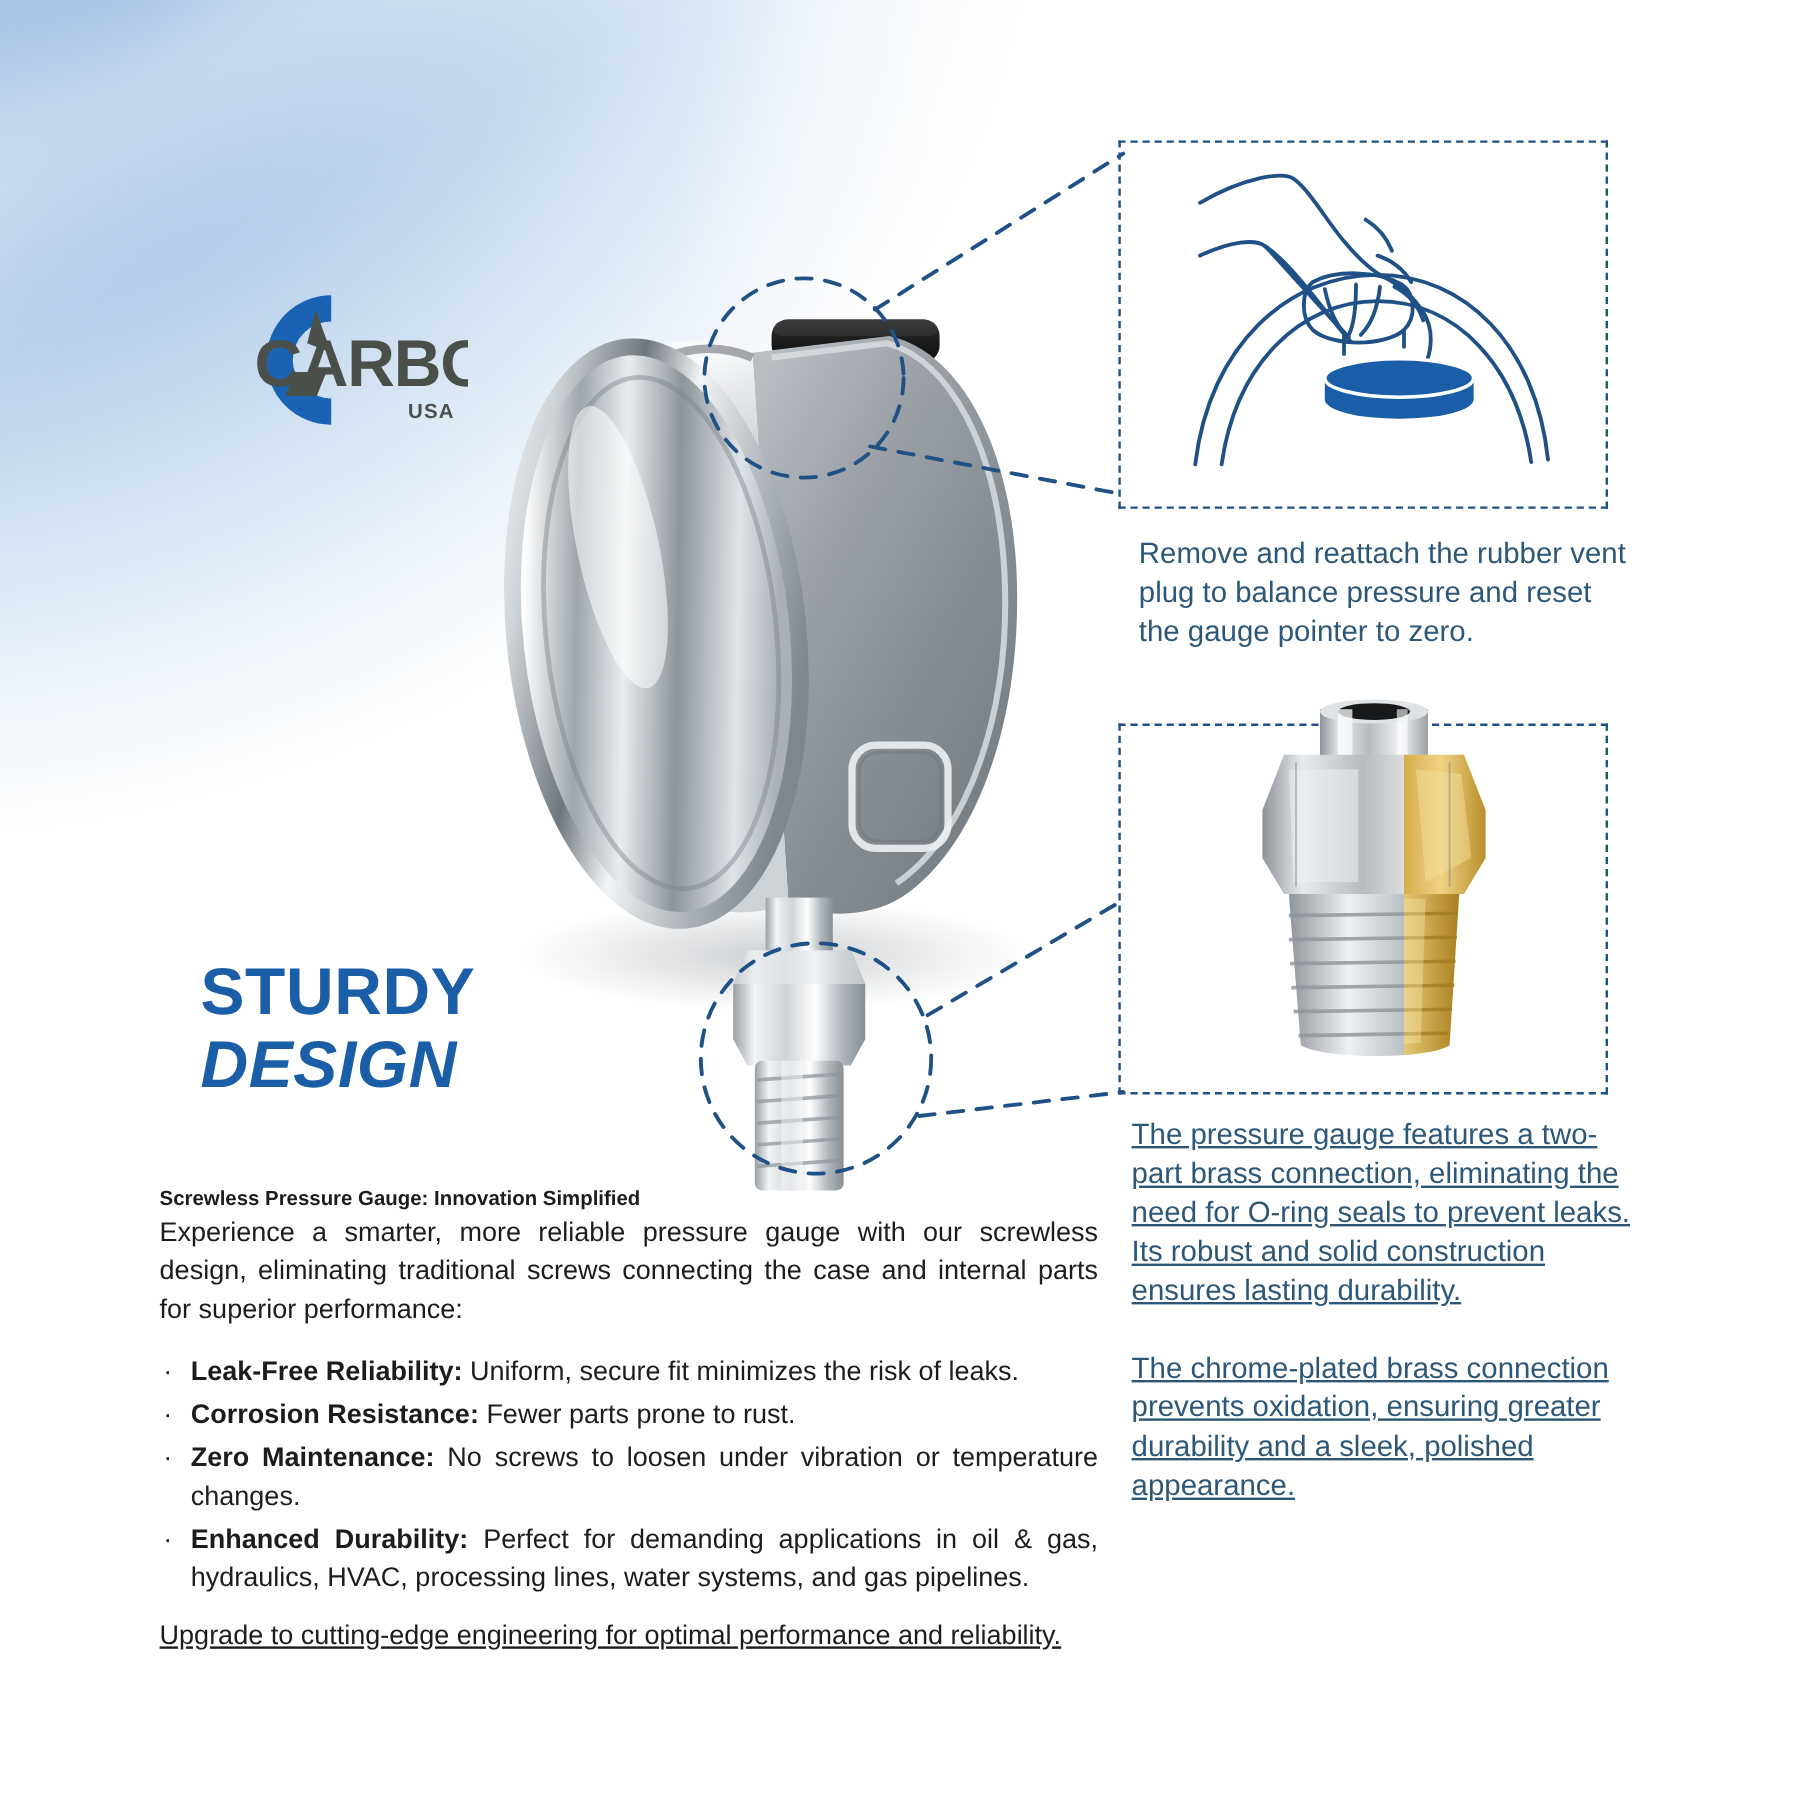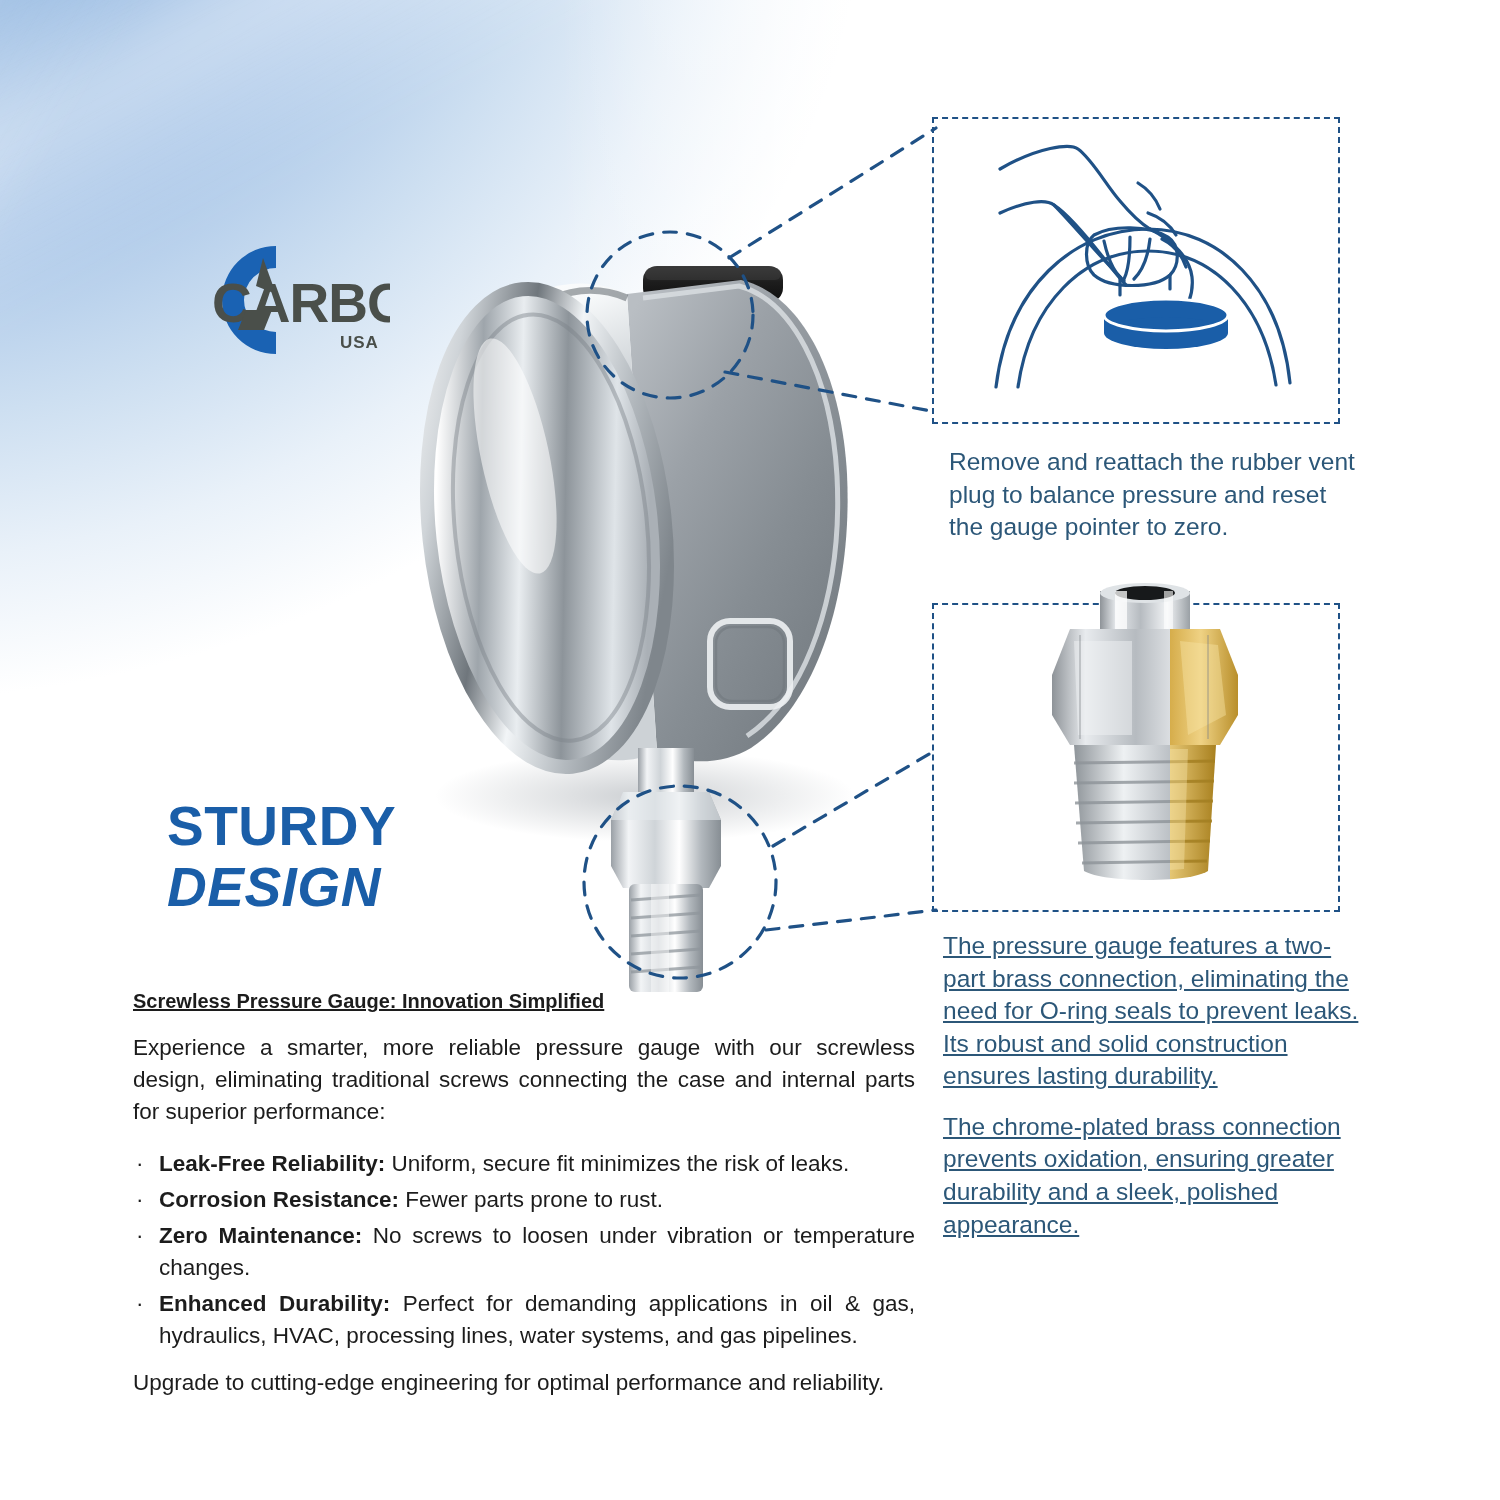--- a/index.html
+++ b/index.html
@@ -46,48 +46,48 @@
   
   .headline{
     position:absolute;left:167px;top:796px;width:420px;
     font-size:55px;font-weight:bold;line-height:1.1;letter-spacing:.5px;
     color:#1a5ea8;
   }
   .headline .l2{display:block;font-style:italic;}
 
   
   .leftcol{position:absolute;left:133px;top:988px;width:782px;color:#1c1c1c;}
-  .lead-title{font-size:20px;font-weight:bold;line-height:1.3;margin:0 0 18px 0;text-decoration:underline;}
+  .lead-title{font-size:17px;font-weight:bold;line-height:1.3;margin:0 0 1px 0;}
   .lead-para{font-size:22.5px;line-height:1.42;margin:0 0 20px 0;text-align:justify;}
   .blist{list-style:none;margin:0 0 14px 0;padding:0;}
   .blist li{
     font-size:22.5px;line-height:1.42;margin:0 0 4px 0;
     padding-left:26px;position:relative;text-align:justify;
   }
   .blist li .dot{position:absolute;left:3px;top:0;font-size:22.5px;line-height:1.42;}
   .blist li b{font-weight:bold;}
-  .closing{font-size:22.5px;line-height:1.42;margin:16px 0 0 0;}
+  .closing{font-size:22.5px;line-height:1.42;margin:16px 0 0 0;text-decoration:underline;}
 
   
   .callout{
     position:absolute;border:2.5px dashed #1f5186;background:transparent;
   }
   #callout-1{left:932px;top:117px;width:404px;height:303px;}
   #callout-2{left:932px;top:603px;width:404px;height:305px;}
 
   .callout-art{position:absolute;inset:0;overflow:visible;}
 
   
   .rtext{
     position:absolute;color:#2c5778;font-size:24.5px;line-height:1.33;
   }
   #rtext-1{left:949px;top:446px;width:410px;}
   #rtext-2{left:943px;top:930px;width:420px;}
   #rtext-2 p{margin:0;text-decoration:underline;}
-  #rtext-2 p.gap{margin-top:18px;}
+  #rtext-2 p.gap{margin-top:32px;}
 
   
   .stage{position:absolute;left:395px;top:236px;width:520px;height:760px;}
   .connector{position:absolute;left:380px;top:110px;width:980px;height:900px;pointer-events:none;}
 </style>
 </head>
 <body>
 
 <div id="page">
 

